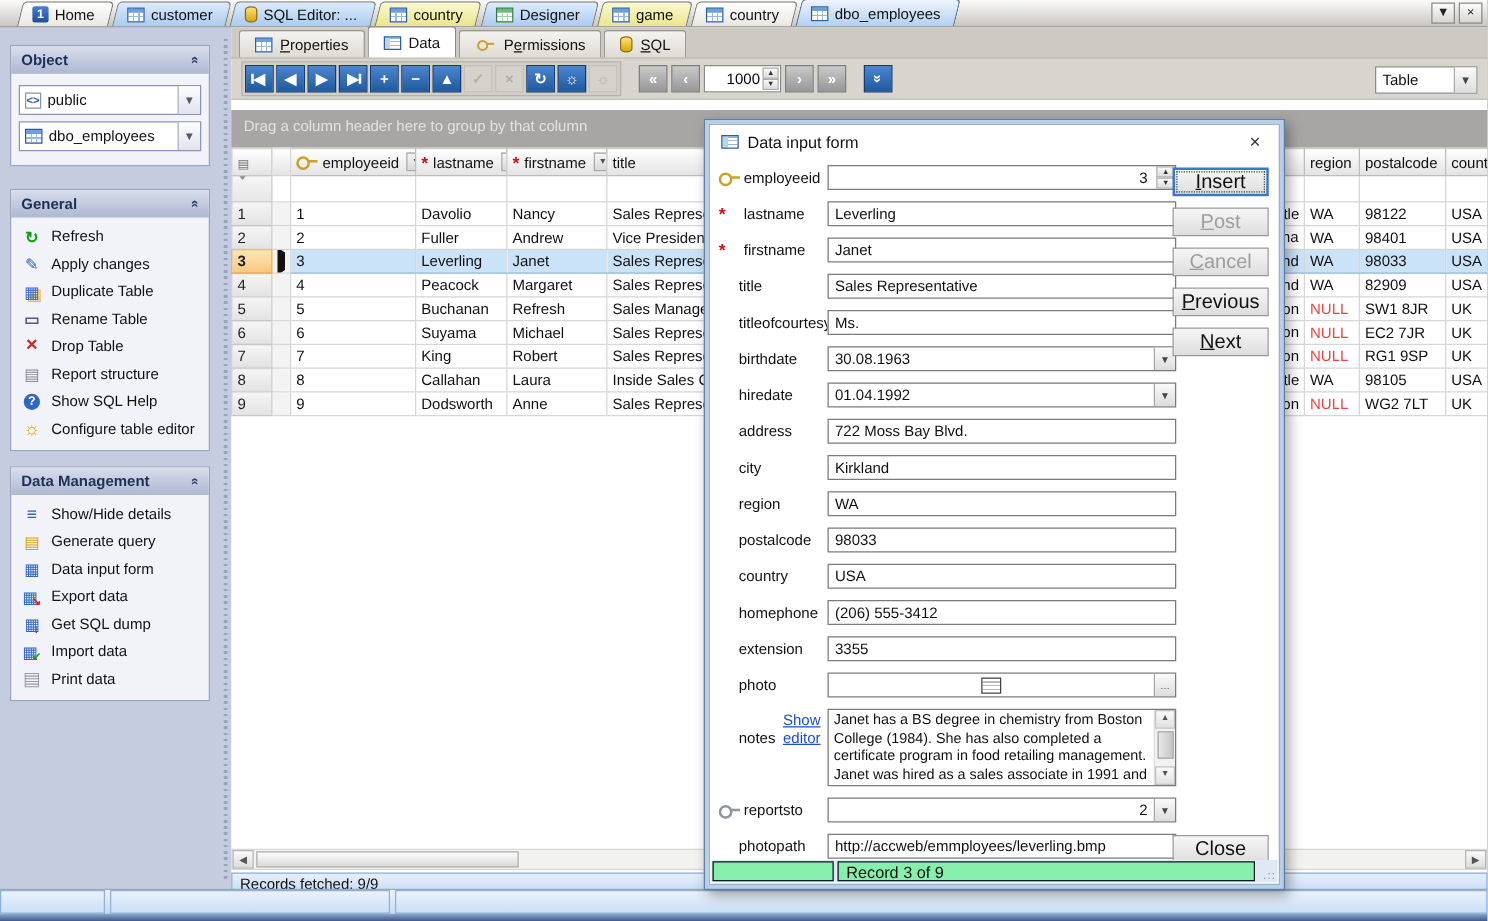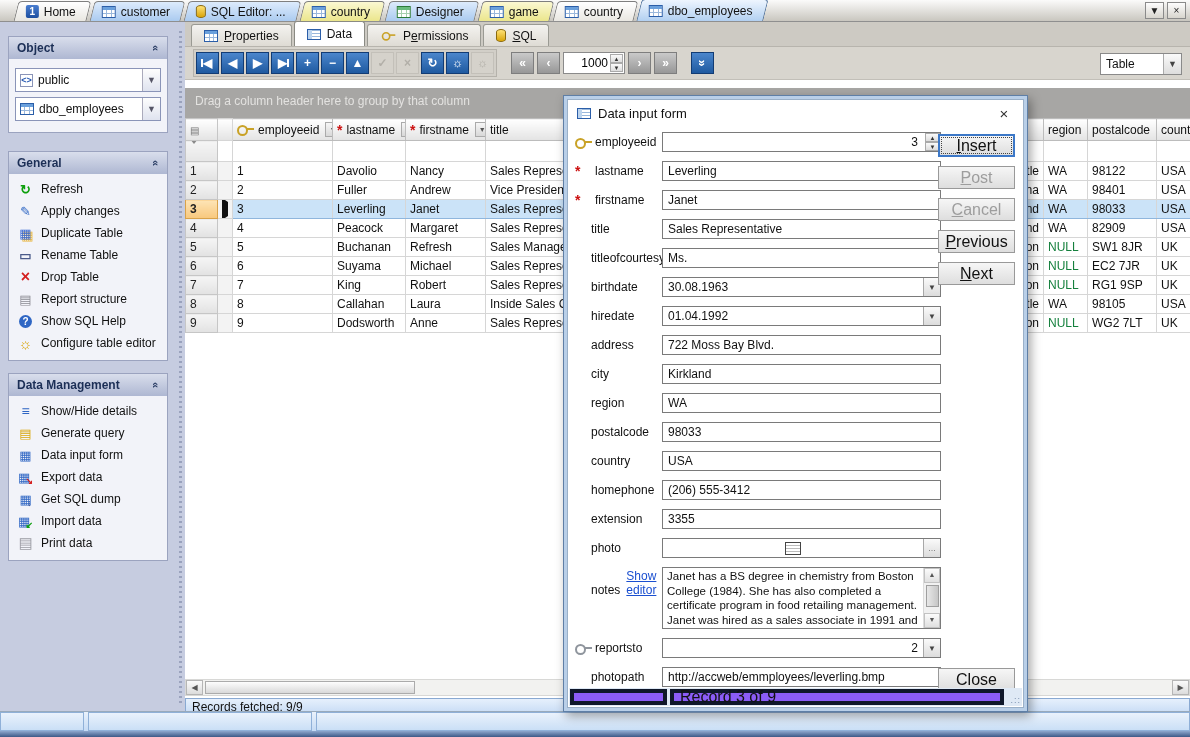--- a/index.html
+++ b/index.html
@@ -92,21 +92,21 @@
   .grid td,.grid th{border:1px solid #d6d6d6;height:19px;padding:0 4px;font-weight:normal;text-align:left;overflow:hidden;white-space:nowrap;font-size:12px}
   .grid th{background:linear-gradient(#ffffff,#e3e3e3);border-color:#bcbcbc;height:22px}
   .grid .hcell{display:flex;align-items:center;gap:4px}
   .filterbtn{margin-left:2px;width:15px;height:15px;background:linear-gradient(#f6f6f6,#d8d8d8);border:1px solid #aaa;display:inline-flex;align-items:center;justify-content:center;font-size:7px;color:#555;flex:0 0 auto}
   .rn{background:linear-gradient(#f5f5f5,#e2e2e2);border-color:#c6c6c6 !important;text-align:center;color:#222}
   .ind{background:#f3f3f3;border-color:#d6d6d6 !important}
   .gfilter td{height:21px;background:#fff}
   .gfilter .rn{background:linear-gradient(#f5f5f5,#e6e6e6)}
   .num{text-align:right}
   .cityc{direction:rtl;white-space:nowrap;overflow:hidden}
-  .nullv{color:#15803d}
+  .nullv{color:#ef4444}
   tr.selrw td.data-c{background:#cbe3f8;border-top:1px solid #8fb6dd;border-bottom:1px solid #8fb6dd}
   tr.selrw td.rn{background:linear-gradient(#fde4b5,#f8c87d);border-color:#d9a24a !important;font-weight:bold}
   .menu-ic{color:#777;font-size:10px;margin-left:auto}
 
   .hscroll{position:absolute;left:0;top:657px;width:1005px;height:17px;background:#f2f2f0;border:1px solid #d8d8d6;display:flex}
   .harrow{width:17px;height:100%;background:linear-gradient(#fafafa,#dcdcdc);border:1px solid #b5b5b5;display:flex;align-items:center;justify-content:center;font-size:8px;color:#555;flex:0 0 auto}
   .htrack{position:relative;flex:1}
   .hthumb{position:absolute;left:2px;top:1px;height:13px;width:210px;background:linear-gradient(#fdfdfd,#d9d9d9);border:1px solid #ababab}
   .recstatus{position:absolute;left:0;top:676px;width:1005px;height:17px;display:flex;gap:7px}
   .rseg{height:17px;background:linear-gradient(#e6f0fc,#c6dbf5);border:1px solid #89a9d2;display:flex;align-items:center;padding-left:6px;font-size:12px}
@@ -142,21 +142,21 @@
   .vscroll{position:absolute;right:0;top:0;bottom:0;width:17px;background:#f1f1f1;border-left:1px solid #ddd;display:flex;flex-direction:column;align-items:center}
   .vscroll .va{width:100%;height:15px;display:flex;align-items:center;justify-content:center;font-size:7px;color:#555;background:linear-gradient(#fbfbfb,#e0e0e0);border:1px solid #c2c2c2}
   .vthumb{width:13px;height:22px;background:linear-gradient(90deg,#e8e8e8,#c6c6c6);border:1px solid #9f9f9f;margin-top:2px}
   .vscroll .va.bottom{margin-top:auto}
   .dbtns{position:absolute;right:8px;top:34px;width:77px}
   .dbutton{width:77px;height:23px;background:linear-gradient(#f6f6f6,#dedede);border:1px solid #999;display:flex;align-items:center;justify-content:center;font-size:16px;margin-bottom:9px;cursor:default}
   .dbutton.focused{border:2px solid #3c78c8;outline:1px dotted #444;outline-offset:-4px}
   .dbutton.disabled{color:#9d9d9d}
   .dbutton.closebtn{position:absolute;right:8px;top:568px;margin:0}
   .dstatus{position:absolute;left:1px;right:1px;bottom:1px;height:18px;display:flex;gap:3px;background:#dfe9f5;padding:1px}
-  .dcell{height:100%;background:#8b5cf6;border:4px solid #0f172a;display:flex;align-items:center;padding-left:6px;font-size:16px}
+  .dcell{height:100%;background:#86efac;border:1px solid #0f172a;display:flex;align-items:center;padding-left:6px;font-size:13px}
   .dgrip{width:14px;display:flex;align-items:flex-end;justify-content:flex-end;color:#7a90ad;font-size:9px;letter-spacing:1px}
   u{text-decoration:underline}
 </style>
 </head>
 <body>
 
 <div class="app">
 
   <div class="tabstrip">
     <div id="tabs" style="display:flex;align-items:flex-end">

